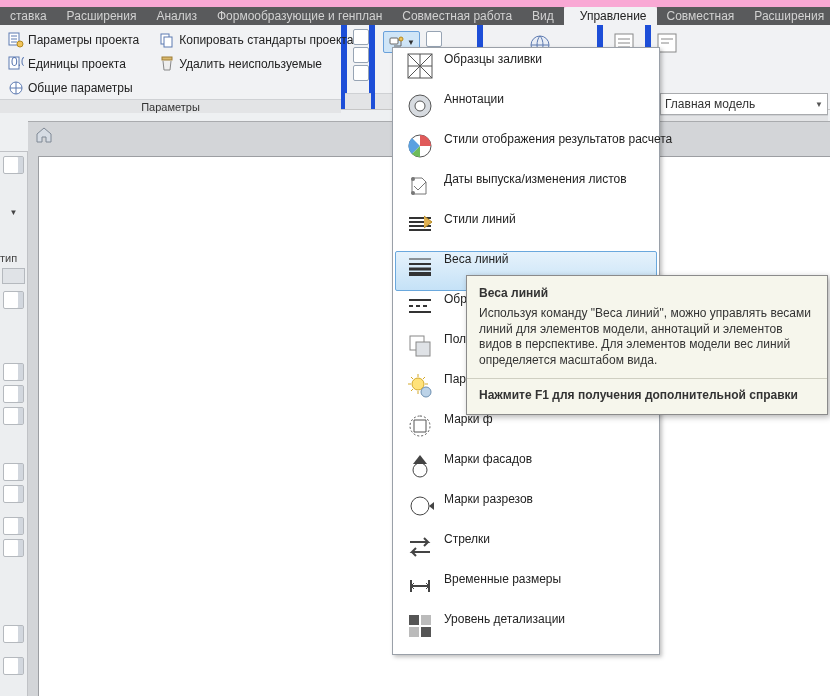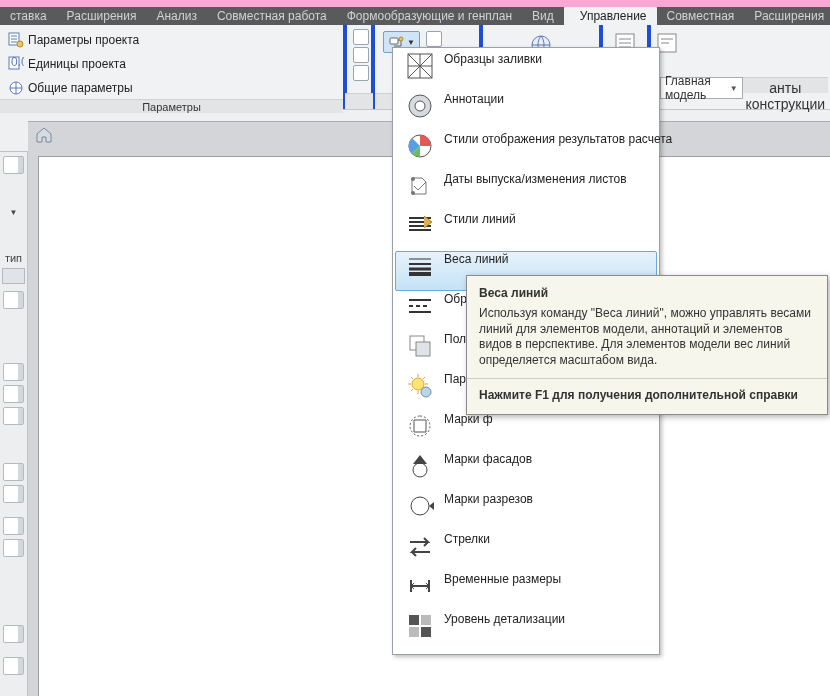--- a/index.html
+++ b/index.html
@@ -34,21 +34,21 @@
 
   
   .ribbon {
     height: 85px;
     background: #f1f2f4;
     border-bottom: 1px solid #c6c6c6;
     display: flex;
     position: relative;
   }
   .ribbon .panel {
-    border-right: 4px solid #1d4ed8;
+    border-right: 6px solid #1d4ed8;
     display: flex;
     flex-direction: column;
     justify-content: space-between;
     padding: 4px 6px 0 6px;
     position: relative;
   }
   .ribbon .panel-body {
     display: flex;
     flex-direction: column;
     gap: 2px;
@@ -88,23 +88,23 @@
     margin-top: 2px;
     margin-left: 2px;
   }
   .dd-btn .ic { width: 16px; height: 16px; }
   .dd-btn .car { font-size: 8px; color: #333; }
 
   
   .right-chunk {
     position: absolute;
     right: 0;
-    top: 52px;
-    display: flex;
-    flex-direction: row;
+    top: 68px;
+    display: flex;
+    flex-direction: column;
     width: 170px;
     padding-right: 2px;
     margin-left: 32px;
   }
   .combo {
     height: 22px;
     border: 1px solid #a9abae;
     background: #fff;
     display: flex;
     align-items: center;
@@ -181,21 +181,20 @@
     margin: 4px 3px;
     background: #fff;
     border: 1px solid #b5b9be;
     border-radius: 2px;
     box-shadow: inset -5px 0 0 #d2d7de;
   }
   .left-dock .lbl {
     position: absolute;
     top: 100px;
     width: 100%;
-    text-align: center;
     font-size: 11px;
     color: #444;
   }
   .left-dock .car {
     position: absolute;
     top: 56px;
     width: 100%;
     text-align: center;
     font-size: 8px;
     color: #444;
@@ -247,22 +246,22 @@
   
   svg { display: block; }
 </style>
 </head>
 <body>
 
 <div class="tab-row">
   <div class="tab">ставка</div>
   <div class="tab">Расширения</div>
   <div class="tab">Анализ</div>
+  <div class="tab">Формообразующие и генплан</div>
   <div class="tab">Совместная работа</div>
-  <div class="tab">Формообразующие и генплан</div>
   <div class="tab">Вид</div>
   <div class="tab active">Управление</div>
   <div class="tab">Совместная</div>
   <div class="tab">Расширения</div>
   <div class="tab">И</div>
 </div>
 
 <div class="ribbon">
 
   <div class="panel" style="width:347px;">
@@ -290,20 +289,40 @@
         <div class="btn-row">
           <span class="ic">
             <svg viewBox="0 0 16 16">
                 <circle cx="8" cy="8" r="6" fill="#fff" stroke="#5d7ab1"></circle>
                 <path d="M8 2v12M2 8h12" stroke="#5d7ab1"></path>
               </svg>
           </span>
           <span>Общие параметры</span>
         </div>
       </div>
+      <div style="display:flex;flex-direction:column;gap:2px;">
+        <div class="btn-row">
+          <span class="ic">
+            <svg viewBox="0 0 16 16">
+                <rect x="2" y="2" width="8" height="10" fill="#fff" stroke="#5d7ab1"></rect>
+                <rect x="5" y="5" width="8" height="10" fill="#fff" stroke="#5d7ab1"></rect>
+              </svg>
+          </span>
+          <span>Копировать стандарты проекта</span>
+        </div>
+        <div class="btn-row">
+          <span class="ic">
+            <svg viewBox="0 0 16 16">
+                <rect x="3" y="1" width="10" height="3" fill="#d9b96e" stroke="#9e7d35"></rect>
+                <path d="M4 5l1 9h6l1-9" fill="#eee" stroke="#888"></path>
+              </svg>
+          </span>
+          <span>Удалить неиспользуемые</span>
+        </div>
+      </div>
     </div>
     <div class="panel-title">Параметры</div>
   </div>
 
   <div class="panel" style="width:28px; padding:4px 4px 0 4px;">
     <div class="icon-col">
       <div class="sq"></div>
       <div class="sq"></div>
       <div class="sq"></div>
     </div>

